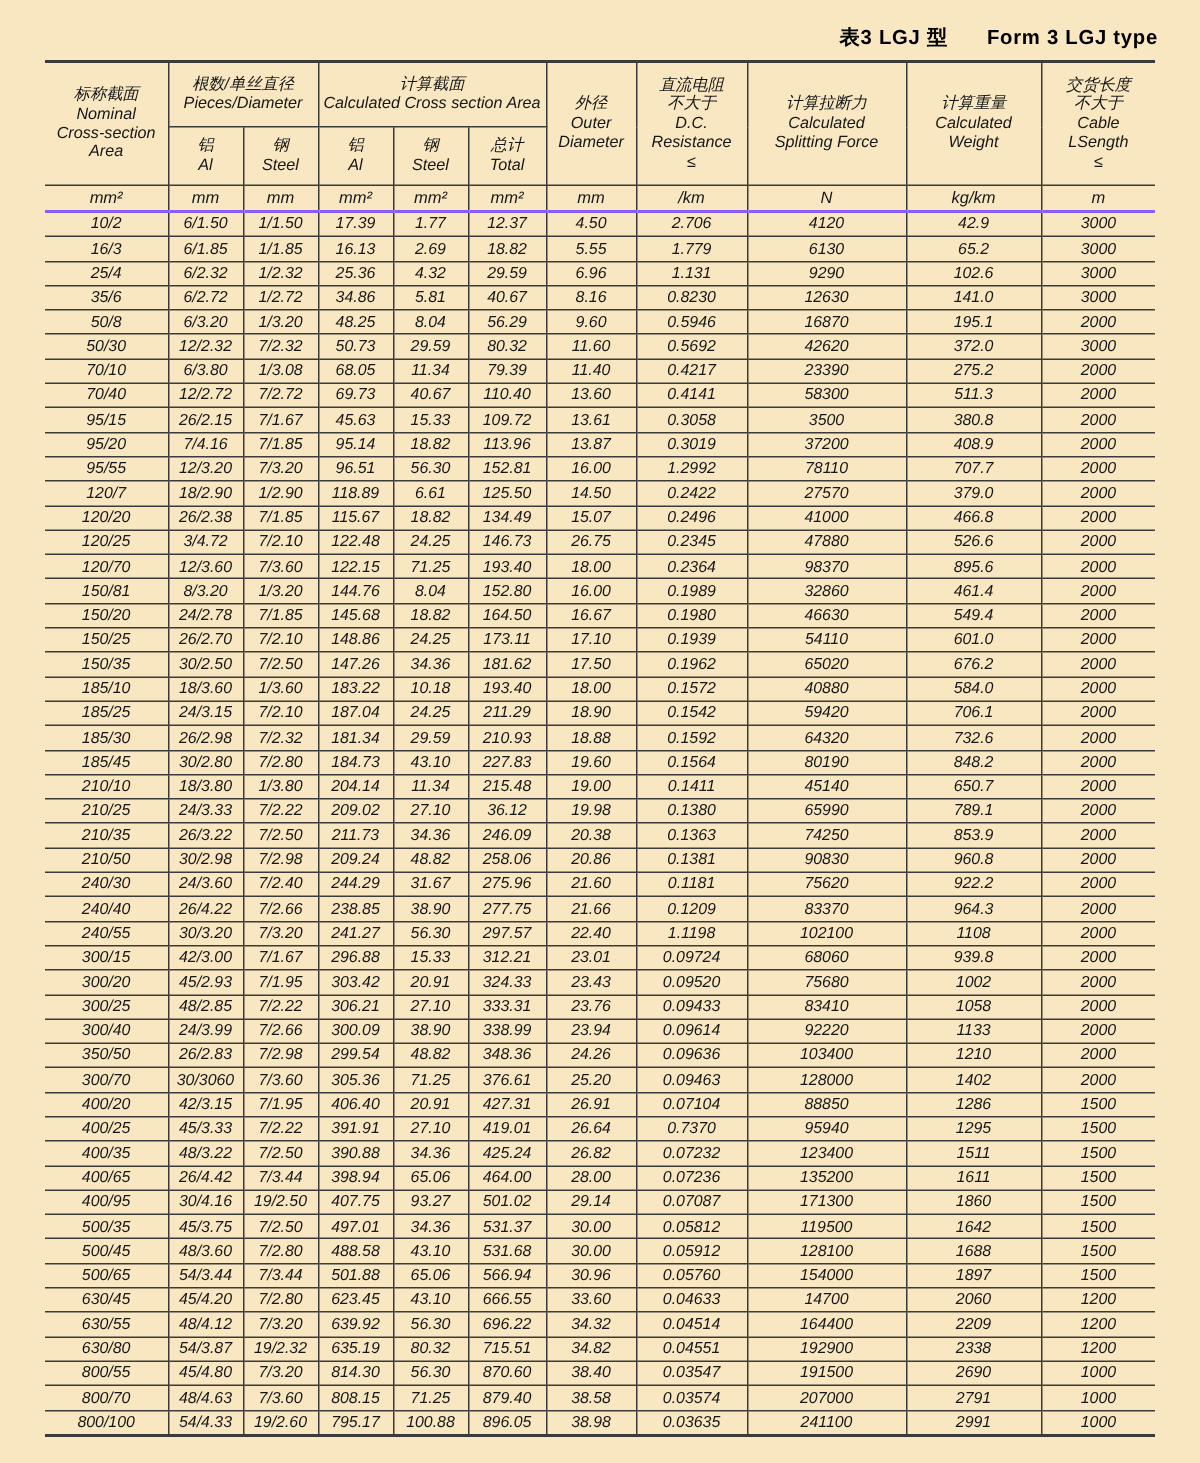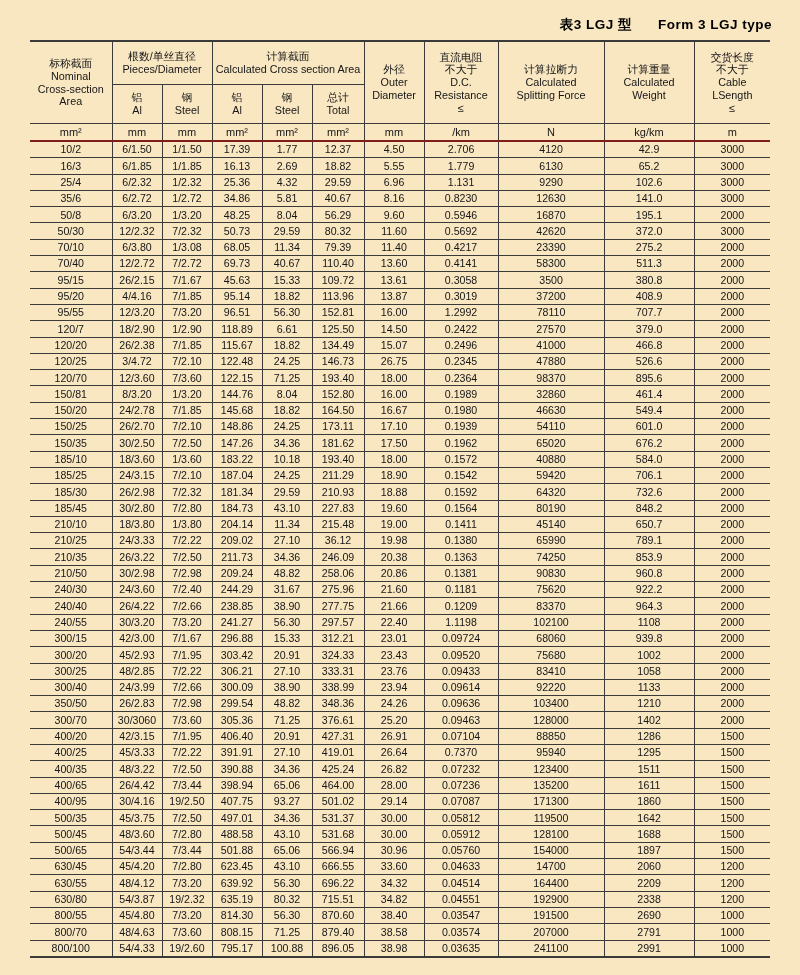--- a/index.html
+++ b/index.html
@@ -12,35 +12,35 @@
   }
   .page-title{
     position:absolute;top:16px;right:28px;
     font-size:13.5px;font-weight:bold;color:#000;
     white-space:nowrap;letter-spacing:0.5px;
   }
   .page-title .cn{margin-right:26px;}
   table.spec{
     position:absolute;top:40px;left:30px;width:740px;
     border-collapse:collapse;table-layout:fixed;
-    border-top:2px solid #3a3a3a;border-bottom:2px solid #3a3a3a;
+    border-top:2px solid #3a3a3a;border-bottom:2px solid #3a3a3a;font-style:italic;
   }
   th,td{
     border:1px solid #3a3a3a;
     padding:0 1px;text-align:center;vertical-align:middle;
     font-weight:normal;color:#161616;
     overflow:hidden;
   }
   .no-left{border-left:none !important;}
   .no-right{border-right:none !important;}
   thead th{white-space:pre-line;line-height:1.18;font-size:10.8px;}
   thead tr.group-row th{height:42px;}
   thead tr.sub-row th{height:38px;}
   thead tr.units-row th{height:16px;font-size:11px;line-height:1;}
-  thead tr.units-row th{border-bottom:2px solid #7f1d1d;}
+  thead tr.units-row th{border-bottom:2px solid #8b5cf6;}
   tbody td{
     height:15.3px;font-size:10.6px;line-height:1;
     white-space:nowrap;
   }
 </style>
 </head>
 <body>
 
 <div class="page-title">
   <span class="cn">表3 LGJ 型</span><span class="en">Form 3 LGJ type</span>
@@ -229,21 +229,21 @@
         <td>15.33</td>
         <td>109.72</td>
         <td>13.61</td>
         <td>0.3058</td>
         <td>3500</td>
         <td>380.8</td>
         <td class="no-right">2000</td>
       </tr>
       <tr>
         <td class="no-left">95/20</td>
-        <td>4/4.16</td>
+        <td>7/4.16</td>
         <td>7/1.85</td>
         <td>95.14</td>
         <td>18.82</td>
         <td>113.96</td>
         <td>13.87</td>
         <td>0.3019</td>
         <td>37200</td>
         <td>408.9</td>
         <td class="no-right">2000</td>
       </tr>

